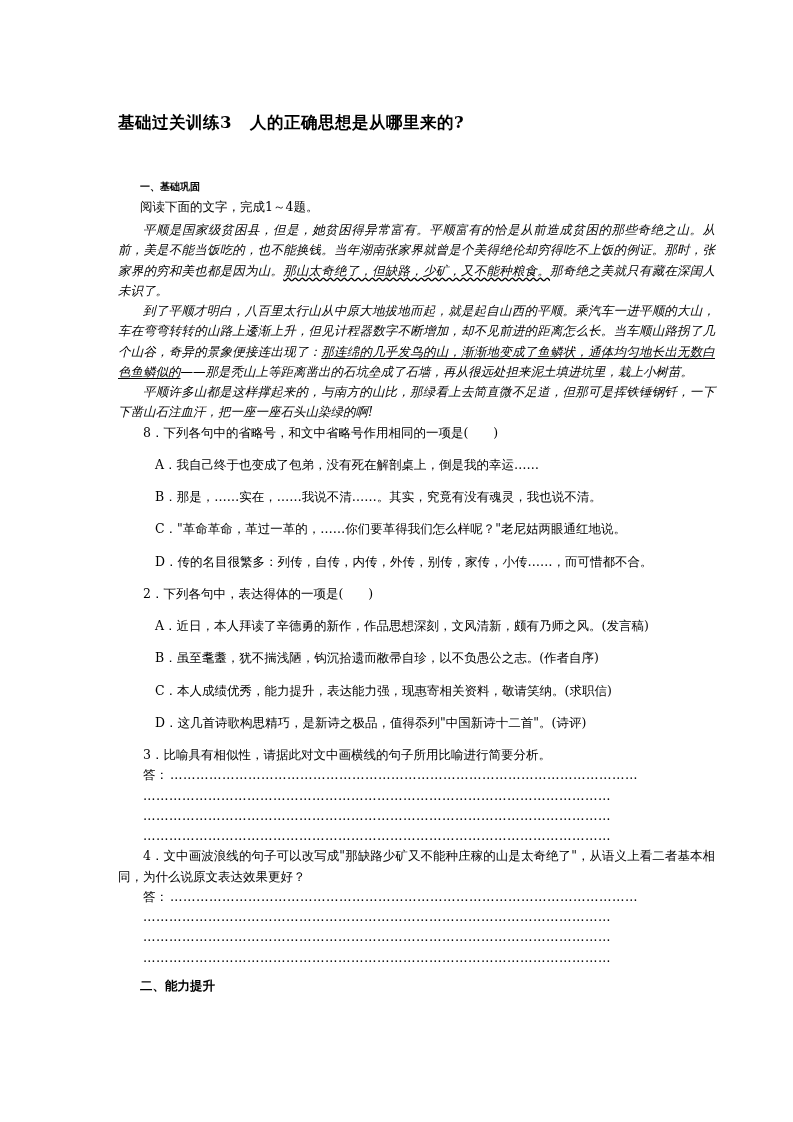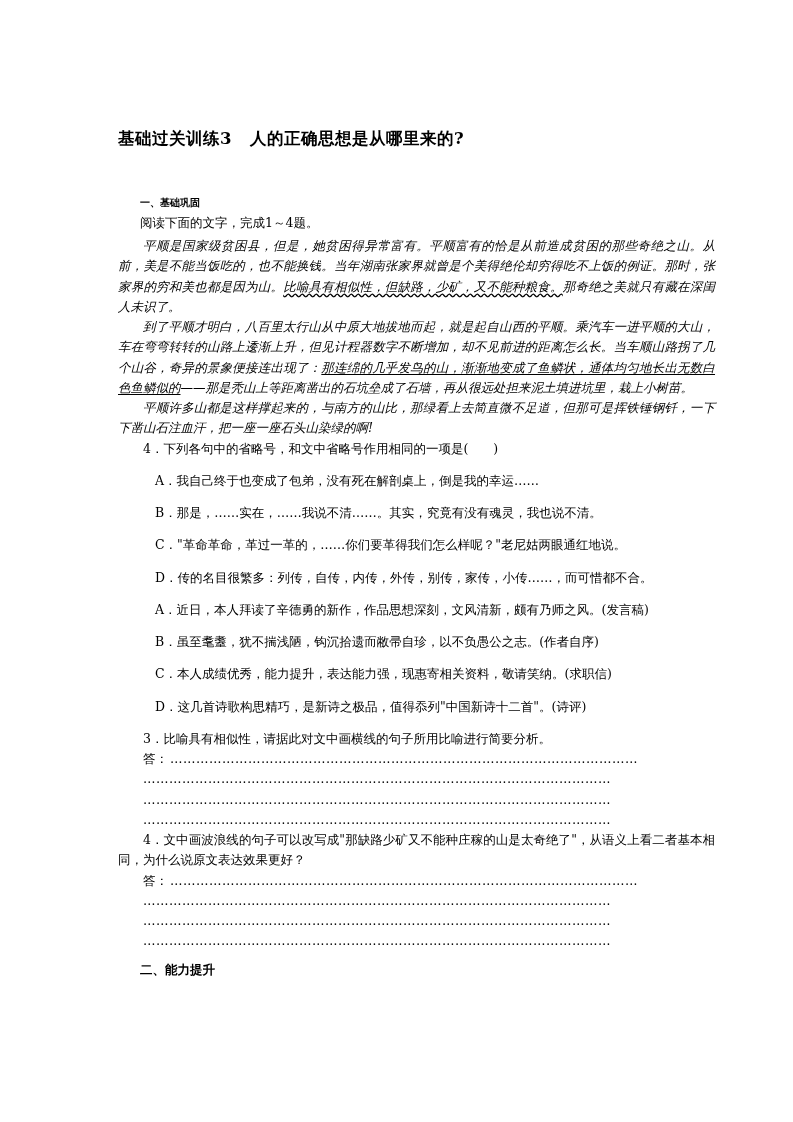--- a/index.html
+++ b/index.html
@@ -10,21 +10,21 @@
   body {
     width: 793px;
     height: 1122px;
     font-family: "DejaVu Serif", "Liberation Serif", serif;
     color: #000000;
     position: relative;
     overflow: hidden;
   }
   .page {
     position: absolute;
-    left: 0; top: 16px;
+    left: 0; top: 0;
     width: 793px;
     height: 811px;
     box-sizing: border-box;
     padding: 112px 78px 32px 118px;
   }
   .doc-title {
     font-size: 16.5px;
     font-weight: bold;
     letter-spacing: 0.5px;
     margin: 0 0 46px 0;
@@ -115,30 +115,31 @@
 
 <div class="page">
 
   <h1 class="doc-title">
     <span>基础过关训练3</span><span class="gap"></span><span>人的正确思想是从哪里来的?</span>
   </h1>
 
   <div class="section-head">一、基础巩固</div>
   <div class="lead">阅读下面的文字，完成1～4题。</div>
 
-  <p class="body-par hand"><span>平顺是国家级贫困县，但是，她贫困得异常富有。平顺富有的恰是从前造成贫困的那些奇绝之山。从前，美是不能当饭吃的，也不能换钱。当年湖南张家界就曾是个美得绝伦却穷得吃不上饭的例证。那时，张家界的穷和美也都是因为山。<span class="u-wave">比喻具有相似性，但缺路，少矿，又不能种粮食。</span>那奇绝之美就只有藏在深闺人未识了。</span></p>
+  <p class="body-par hand"><span>平顺是国家级贫困县，但是，她贫困得异常富有。平顺富有的恰是从前造成贫困的那些奇绝之山。从前，美是不能当饭吃的，也不能换钱。当年湖南张家界就曾是个美得绝伦却穷得吃不上饭的例证。那时，张家界的穷和美也都是因为山。<span class="u-wave">那山太奇绝了，但缺路，少矿，又不能种粮食。</span>那奇绝之美就只有藏在深闺人未识了。</span></p>
   <p class="body-par hand"><span>到了平顺才明白，八百里太行山从中原大地拔地而起，就是起自山西的平顺。乘汽车一进平顺的大山，车在弯弯转转的山路上逶渐上升，但见计程器数字不断增加，却不见前进的距离怎么长。当车顺山路拐了几个山谷，奇异的景象便接连出现了：<span class="u-line">那连绵的几乎发鸟的山，渐渐地变成了鱼鳞状，通体均匀地长出无数白色鱼鳞似的</span>——那是秃山上等距离凿出的石坑垒成了石墙，再从很远处担来泥土填进坑里，栽上小树苗。</span></p>
   <p class="body-par hand"><span>平顺许多山都是这样撑起来的，与南方的山比，那绿看上去简直微不足道，但那可是挥铁锤钢钎，一下下凿山石注血汗，把一座一座石头山染绿的啊!</span></p>
 
-  <p class="q-item">4．下列各句中的省略号，和文中省略号作用相同的一项是(　　)</p>
+  <p class="q-item">8．下列各句中的省略号，和文中省略号作用相同的一项是(　　)</p>
   <p class="q-opt">A．我自己终于也变成了包弟，没有死在解剖桌上，倒是我的幸运……</p>
   <p class="q-opt">B．那是，……实在，……我说不清……。其实，究竟有没有魂灵，我也说不清。</p>
   <p class="q-opt">C．"革命革命，革过一革的，……你们要革得我们怎么样呢？"老尼姑两眼通红地说。</p>
   <p class="q-opt">D．传的名目很繁多：列传，自传，内传，外传，别传，家传，小传……，而可惜都不合。</p>
 
+  <p class="q-item">2．下列各句中，表达得体的一项是(　　)</p>
   <p class="q-opt">A．近日，本人拜读了辛德勇的新作，作品思想深刻，文风清新，颇有乃师之风。(发言稿)</p>
   <p class="q-opt">B．虽至耄耋，犹不揣浅陋，钩沉拾遗而敝帚自珍，以不负愚公之志。(作者自序)</p>
   <p class="q-opt">C．本人成绩优秀，能力提升，表达能力强，现惠寄相关资料，敬请笑纳。(求职信)</p>
   <p class="q-opt">D．这几首诗歌构思精巧，是新诗之极品，值得忝列"中国新诗十二首"。(诗评)</p>
 
   <p class="q-item">3．比喻具有相似性，请据此对文中画横线的句子所用比喻进行简要分析。</p>
   <p class="ans-line"><span class="ans-label">答：</span><span class="dots">………………………………………………………………………………………………</span></p>
   <p class="dotline">………………………………………………………………………………………………</p>
   <p class="dotline">………………………………………………………………………………………………</p>
   <p class="dotline">………………………………………………………………………………………………</p>

